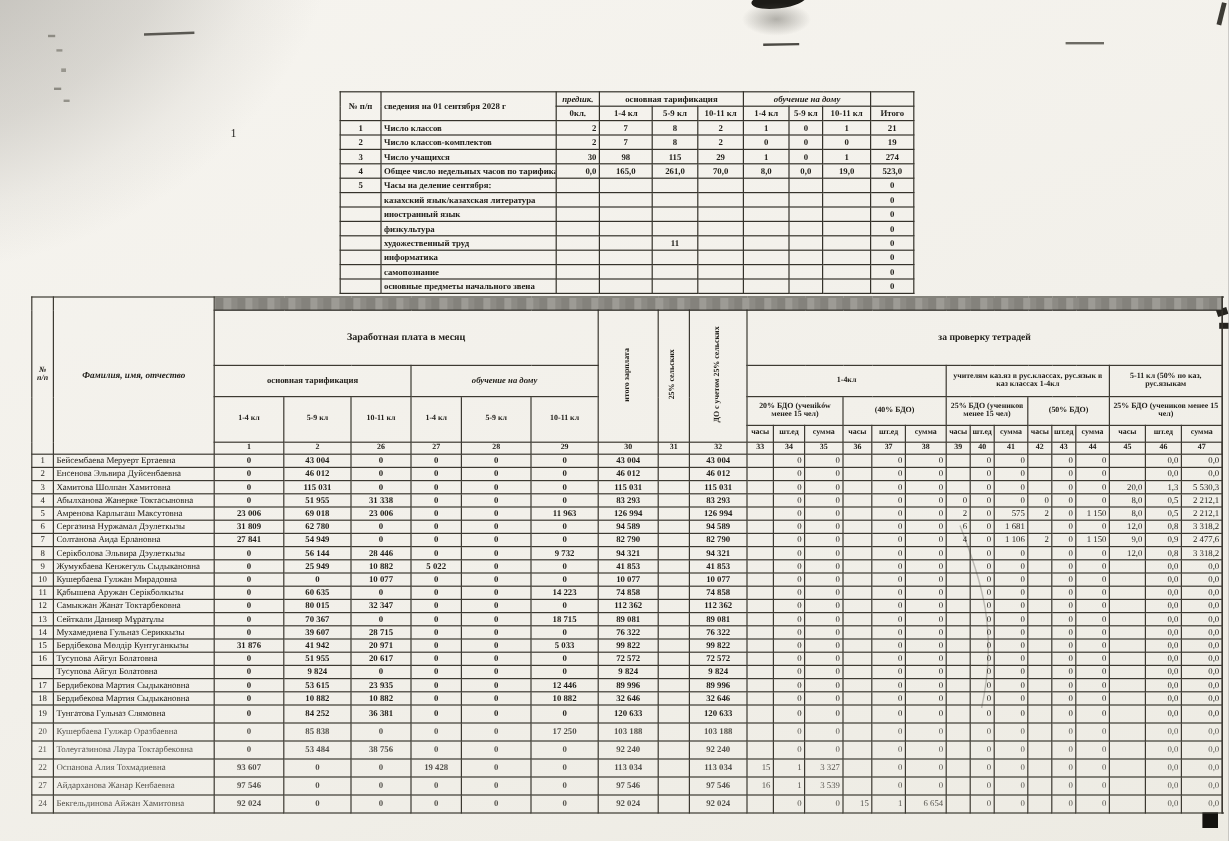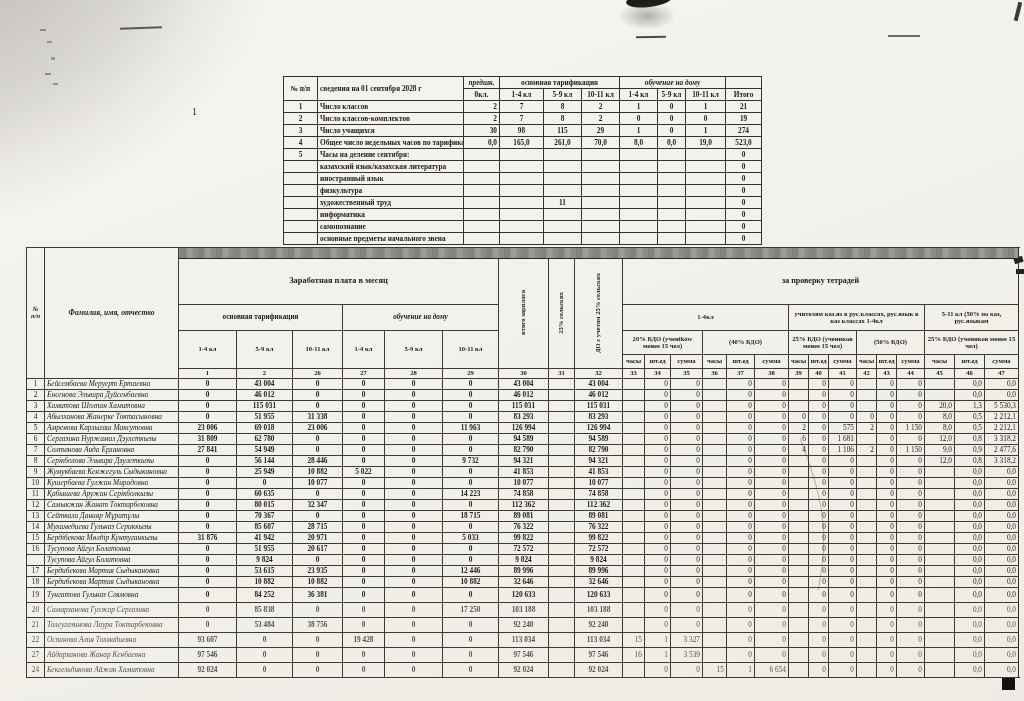--- a/index.html
+++ b/index.html
@@ -29,21 +29,21 @@
   .big th,.big td{border:1px solid #3d3a32;padding:0 1px;line-height:1.05;}
   .big thead th{font-weight:bold;text-align:center;font-size:6.6px;}
   .big .band{background:repeating-linear-gradient(90deg,#84827c 0 7px,#9d9b95 7px 13px,#8d8b85 13px 18px);height:10px;border-bottom:1px solid #2b2923;}
   .big .zp{font-size:8.4px;}
   .big .check{font-size:8px;}
   .big .vx{vertical-align:middle;}
   .big .vx span{display:inline-block;writing-mode:vertical-rl;transform:rotate(180deg);font-size:6.6px;max-height:106px;}
   .big .numrow th{font-size:6.6px;height:9px;font-weight:bold;}
   .big tbody td{height:10px;}
   .big tbody td.no{text-align:center;}
-  .big tbody td.name{text-align:left;padding-left:2px;font-size:7.4px;white-space:nowrap;font-style:italic;}
+  .big tbody td.name{text-align:left;padding-left:2px;font-size:7.4px;white-space:nowrap;}
   .big tbody td.cnum{text-align:center;font-weight:bold;}
   .big tbody td.rnum{text-align:right;padding-right:2px;font-weight:normal;}
   .big tbody tr.tall td{height:14px;}
   .big tbody tr.faded td{color:#55534d;}
 </style>
 </head>
 <body>
 
 <div class="canvas">
   <div class="shade"></div>
@@ -719,21 +719,21 @@
           <td class="rnum">0</td>
           <td class="rnum">0</td>
           <td class="rnum"></td>
           <td class="rnum">0,0</td>
           <td class="rnum">0,0</td>
         </tr>
         <tr>
           <td class="no">14</td>
           <td class="name">Мухамедиева Гульназ Сериккызы</td>
           <td class="cnum">0</td>
-          <td class="cnum">85 607</td>
+          <td class="cnum">39 607</td>
           <td class="cnum">28 715</td>
           <td class="cnum">0</td>
           <td class="cnum">0</td>
           <td class="cnum">0</td>
           <td class="cnum">76 322</td>
           <td class="cnum"></td>
           <td class="cnum">76 322</td>
           <td class="rnum"></td>
           <td class="rnum">0</td>
           <td class="rnum">0</td>
@@ -913,21 +913,21 @@
           <td class="rnum">0</td>
           <td class="rnum"></td>
           <td class="rnum">0</td>
           <td class="rnum">0</td>
           <td class="rnum"></td>
           <td class="rnum">0,0</td>
           <td class="rnum">0,0</td>
         </tr>
         <tr class="tall faded">
           <td class="no">20</td>
-          <td class="name">Самарханова Гулжар Сергазина</td>
+          <td class="name">Кушербаева Гулжар Оразбаевна</td>
           <td class="cnum">0</td>
           <td class="cnum">85 838</td>
           <td class="cnum">0</td>
           <td class="cnum">0</td>
           <td class="cnum">0</td>
           <td class="cnum">17 250</td>
           <td class="cnum">103 188</td>
           <td class="cnum"></td>
           <td class="cnum">103 188</td>
           <td class="rnum"></td>

